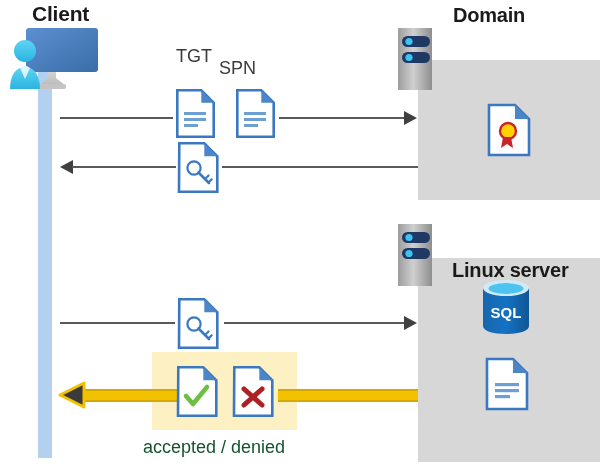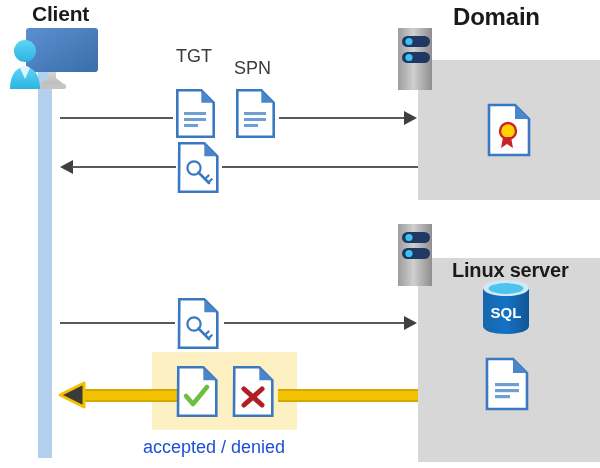--- a/index.html
+++ b/index.html
@@ -5,25 +5,25 @@
   html,body{margin:0;padding:0;background:#ffffff;}
   body{width:600px;height:468px;overflow:hidden;
        font-family:"Liberation Sans","DejaVu Sans",sans-serif;}
   #stage{position:relative;width:600px;height:468px;background:#fff;}
 
   .abs{position:absolute;}
 
   
   .ttl{font-weight:bold;color:#1a1a1a;line-height:1.12;letter-spacing:-0.2px;}
   .lbl-client{font-size:21px;}
-  .lbl-dc{font-size:24px;}
+  .lbl-dc{font-size:20px;}
   .lbl-linux{font-size:20px;}
   .small-lbl{font-size:18px;color:#3a3a3a;}
   .file-lbl{font-size:19px;color:#3a3a3a;}
-  .acc-lbl{font-size:18px;color:#1d4ed8;white-space:nowrap;}
+  .acc-lbl{font-size:18px;color:#14532d;white-space:nowrap;}
 
   
   .panel{background:#d7d7d7;}
 
   
   .lifeline{background:#b4d0ef;}
 
   
   .gline{background:#595959;height:2px;}
   .arrow-r{width:0;height:0;border-top:7px solid transparent;
@@ -152,21 +152,21 @@
   <div class="ico" style="left:176px;top:89px;width:39px;height:49px;">
     <svg width="39" height="49" viewBox="0 0 39 49">
       <path d="M1.3 1.3 h24 l12.4 12.4 v34 h-36.4 z" fill="#ffffff" stroke="#3a78c2" stroke-width="2.6"></path>
       <path d="M25.3 1.3 l12.4 12.4 h-12.4 z" fill="#4a86c8"></path>
       <rect x="8" y="23" width="22" height="3" fill="#6d9fd4"></rect>
       <rect x="8" y="29" width="22" height="3" fill="#6d9fd4"></rect>
       <rect x="8" y="35" width="14" height="3" fill="#6d9fd4"></rect>
     </svg>
   </div>
 
-  <div class="abs small-lbl" style="left:234px;top:58px;">SPN</div>
+  <div class="abs small-lbl" style="left:219px;top:58px;">SPN</div>
   <div class="ico" style="left:236px;top:89px;width:39px;height:49px;">
     <svg width="39" height="49" viewBox="0 0 39 49">
       <path d="M1.3 1.3 h24 l12.4 12.4 v34 h-36.4 z" fill="#ffffff" stroke="#3a78c2" stroke-width="2.6"></path>
       <path d="M25.3 1.3 l12.4 12.4 h-12.4 z" fill="#4a86c8"></path>
       <rect x="8" y="23" width="22" height="3" fill="#6d9fd4"></rect>
       <rect x="8" y="29" width="22" height="3" fill="#6d9fd4"></rect>
       <rect x="8" y="35" width="14" height="3" fill="#6d9fd4"></rect>
     </svg>
   </div>
 

